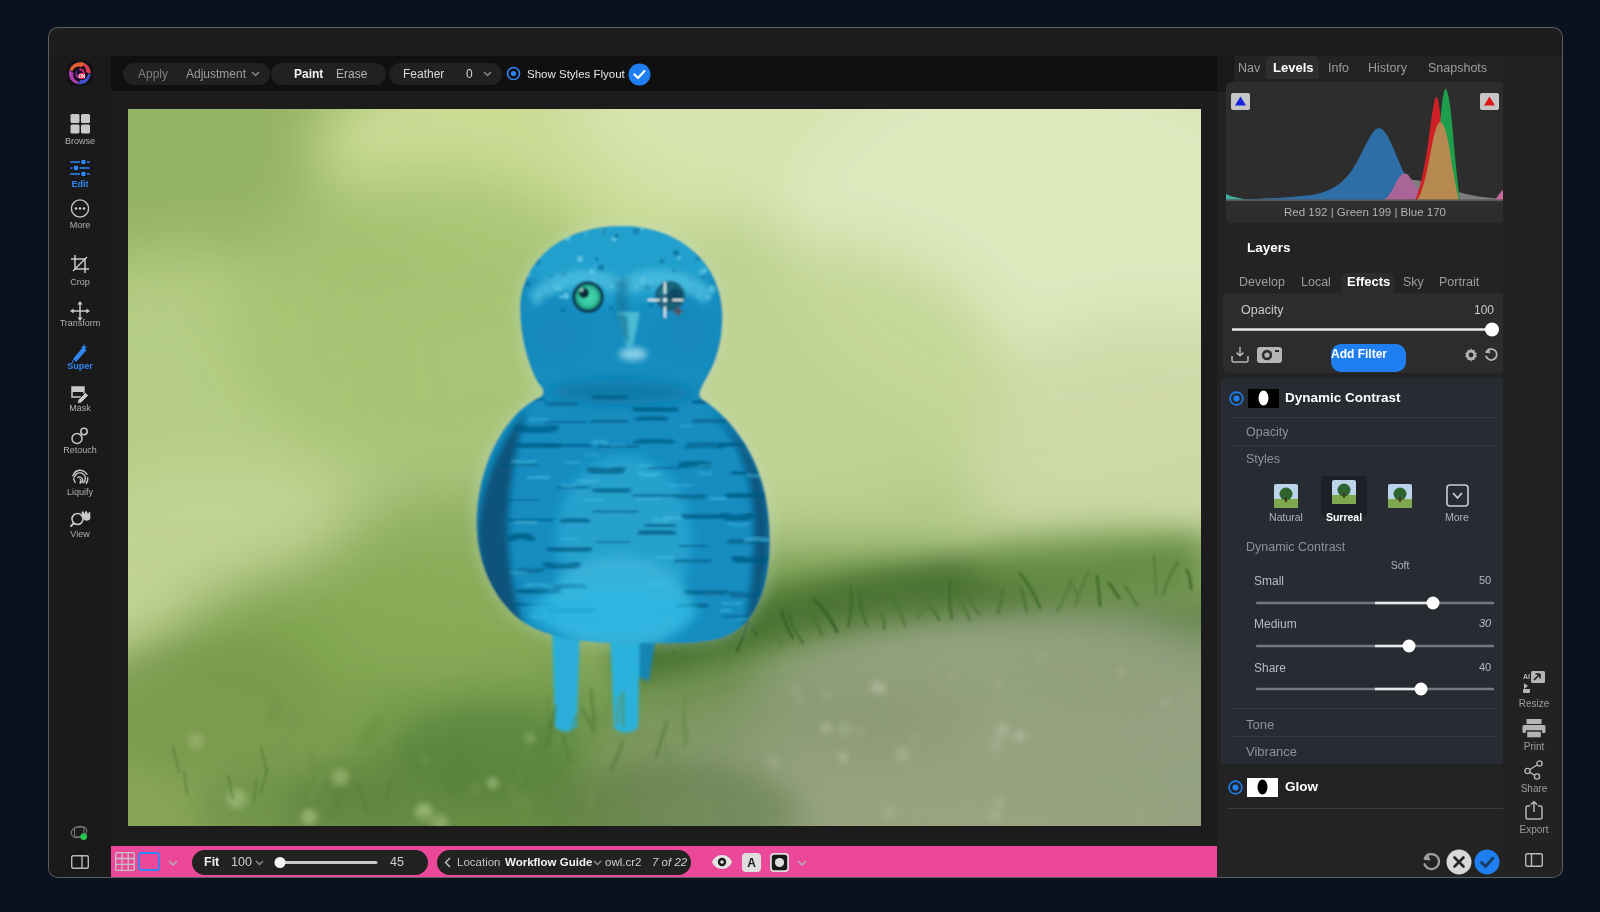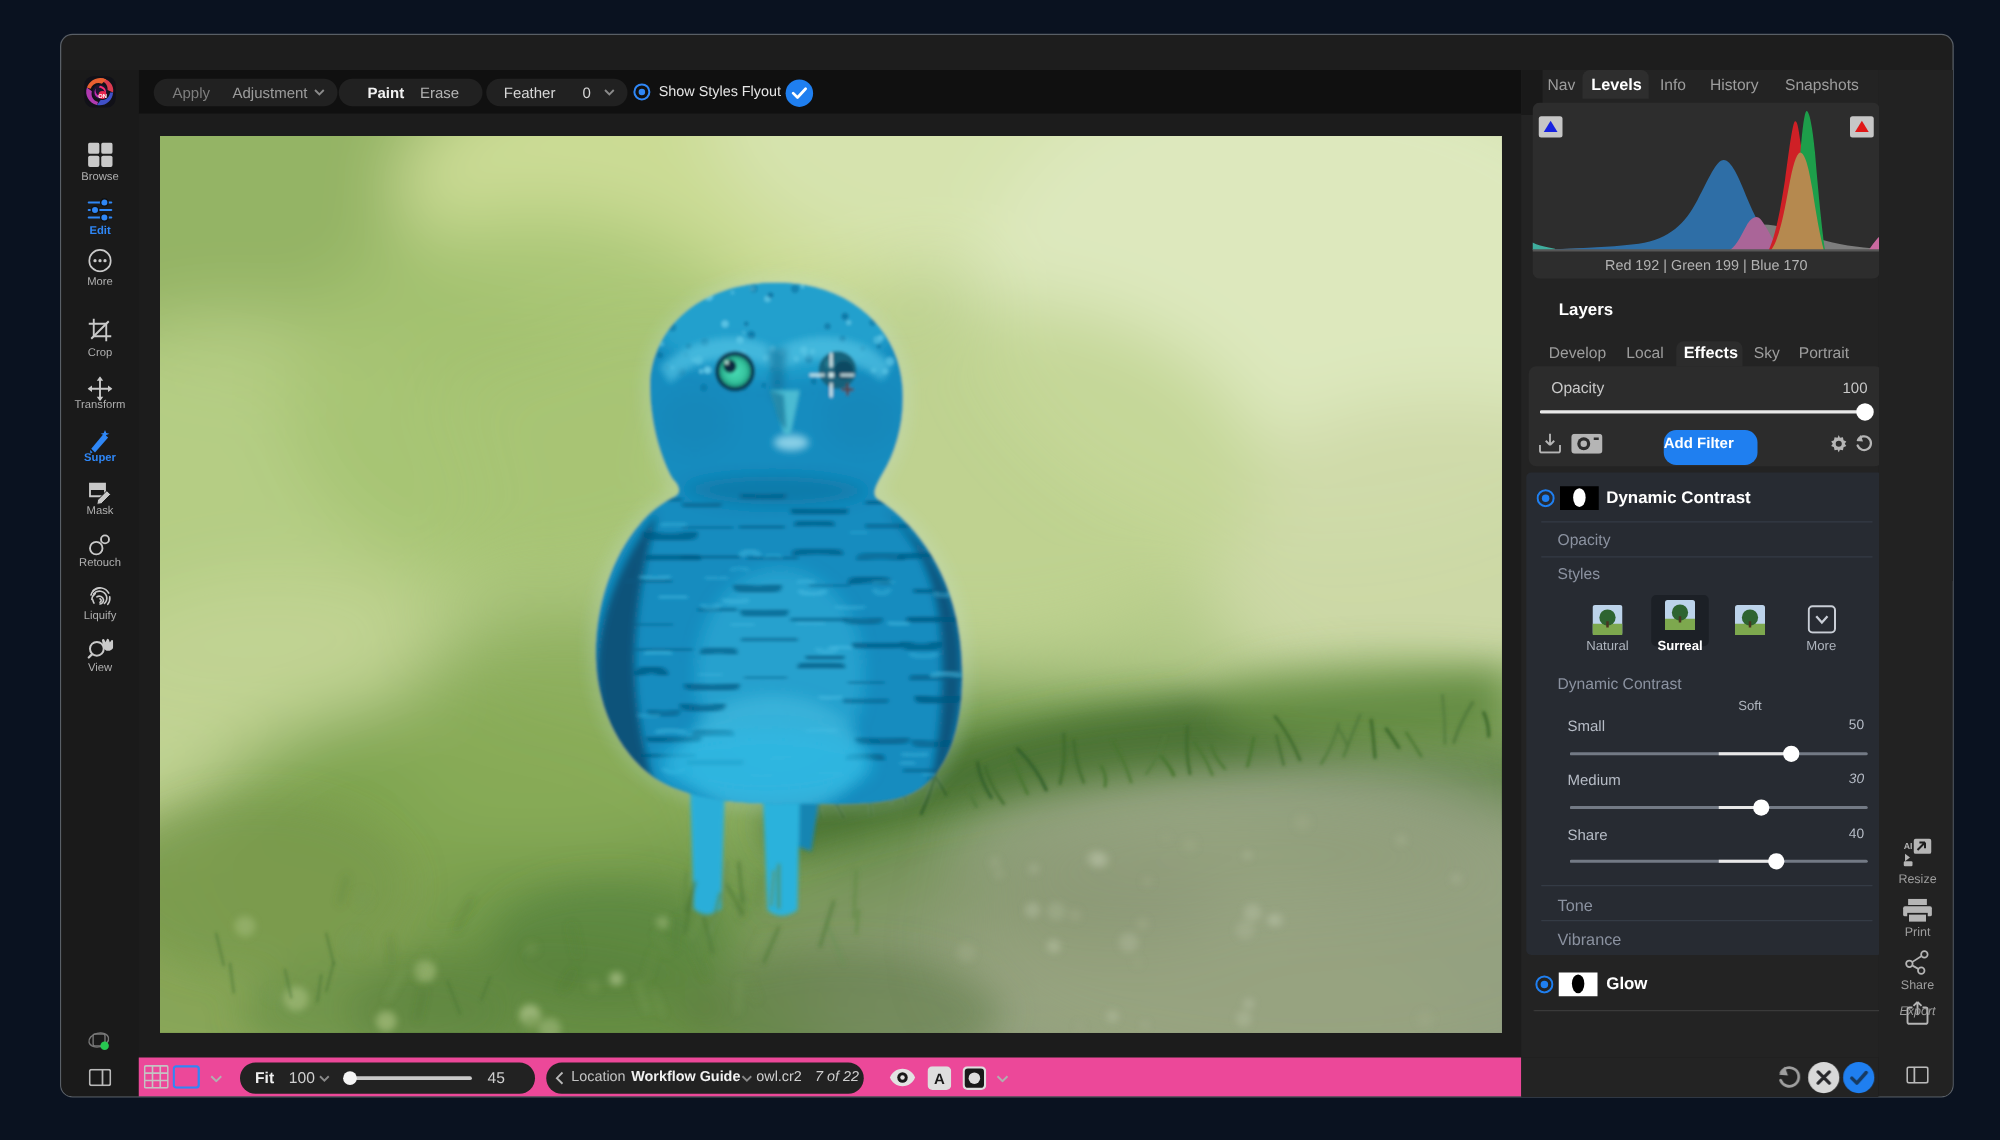--- a/index.html
+++ b/index.html
@@ -827,21 +827,21 @@
         <circle cx="3.5" cy="11" r="2.6"></circle>
         <circle cx="13" cy="16.5" r="2.6"></circle>
         <path d="M6 9.5l7-4.5M6 12.5l5 2.8"></path>
       </g>
     </svg>
     <div class="lbl" style="top:727px; font-size:10px; color:#9d9d9d;">Share</div>
     <svg class="ico" style="top:744px;" width="20" height="20" viewBox="0 0 20 20">
       <path d="M6 6H3.5a1.5 1.5 0 00-1.5 1.5v10A1.5 1.5 0 003.5 19h13a1.5 1.5 0 001.5-1.5v-10A1.5 1.5 0 0016.5 6H14" fill="none" stroke="#b5b5b5" stroke-width="1.5"></path>
       <path d="M10 12V1.5M10 1.5L6.8 4.7M10 1.5l3.2 3.2" stroke="#b5b5b5" stroke-width="1.5" fill="none"></path>
     </svg>
-    <div class="lbl" style="top:748px; font-size:10px; color:#9d9d9d;font-style:italic;">Export</div>
+    <div class="lbl" style="top:768px; font-size:10px; color:#9d9d9d;">Export</div>
     <svg class="ico" style="top:797px;" width="18" height="14" viewBox="0 0 18 14">
       <rect x=".7" y=".7" width="16.6" height="12.6" rx="1.5" fill="none" stroke="#b9b9b9" stroke-width="1.4"></rect>
       <path d="M6.5 .7v12.6" stroke="#b9b9b9" stroke-width="1.4"></path>
     </svg>
   </div>
   <div id="panelbottom">
     <svg style="position:absolute; left:203px; top:5px;" width="22" height="22" viewBox="0 0 22 22">
       <path d="M4.8 7.2a7.5 7.5 0 11-.3 6" fill="none" stroke="#9f9f9f" stroke-width="2.2" stroke-linecap="round"></path>
       <path d="M7.8 2.2L3.4 8.8l7 .6z" fill="#9f9f9f" stroke="none"></path>
     </svg>

